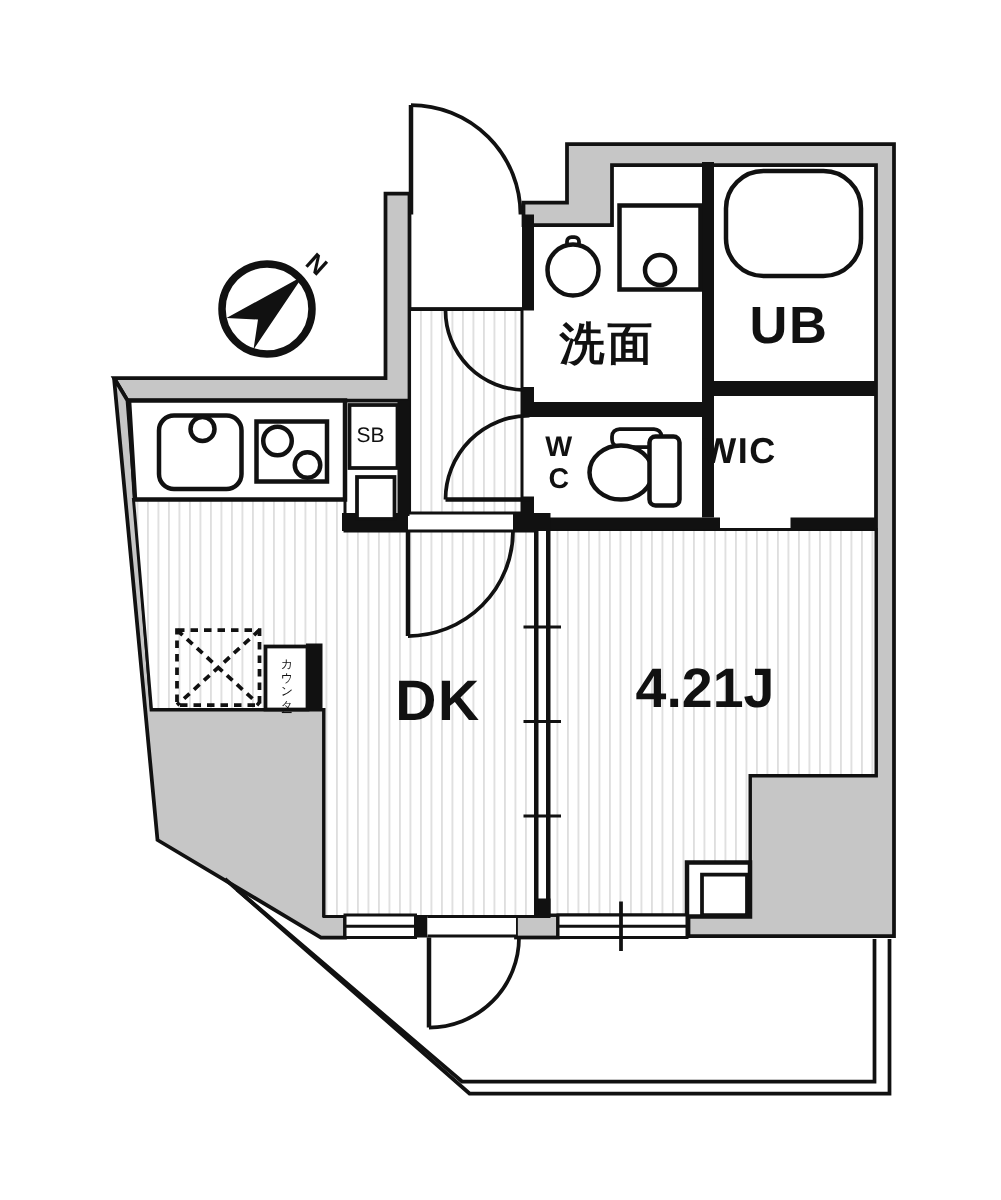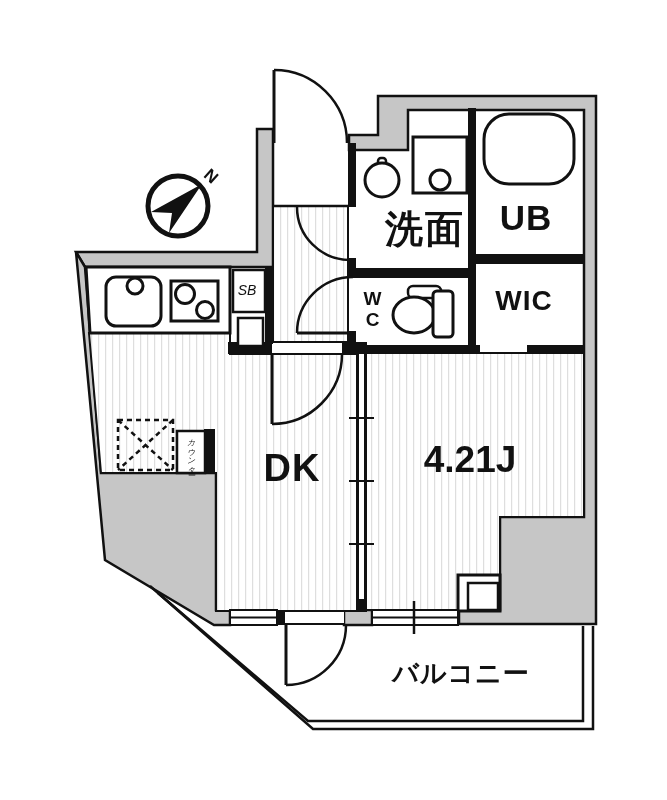--- a/index.html
+++ b/index.html
@@ -1,21 +1,21 @@
 <!DOCTYPE html>
 <html><head>
 <meta charset="utf-8">
 <style>
   html,body{margin:0;padding:0;background:#fff;}
   #stage{position:relative;width:667px;height:800px;background:#fff;overflow:hidden;
          font-family:"Liberation Sans","DejaVu Sans",sans-serif;}
   #plan-svg{position:absolute;left:0;top:0;}
   .lbl{position:absolute;transform:translate(-50%,-50%);color:#111;white-space:nowrap;
        font-weight:600;letter-spacing:1px;line-height:1.05;text-align:center;}
-  .lbl.light{font-weight:500;font-style:italic;}
+  .lbl.light{font-weight:500;}
   .vert{writing-mode:vertical-rl;text-orientation:upright;letter-spacing:0;}
   .north{transform:translate(-50%,-50%) rotate(42deg);font-weight:700;}
 </style>
 </head>
 <body>
 
 <div id="stage">
 
   <svg id="plan-svg" width="667" height="800" viewBox="0 0 667 800">
     <defs>
@@ -144,31 +144,30 @@
     </g>
 
     <g>
       <circle cx="178" cy="206" r="30" fill="#fff" stroke="#111" stroke-width="5"></circle>
       <polygon fill="#111" points="202,184 151,212 172,213 169,233"></polygon>
     </g>
   </svg>
 
   <div class="lbl north" style="left:211px;top:177px;font-size:17px;">N</div>
 
-  <div class="lbl" style="left:425px;top:230px;font-size:38px;letter-spacing:2px;">洗面</div>
+  <div class="lbl" style="left:405px;top:230px;font-size:30px;letter-spacing:2px;">洗面</div>
 
   <div class="lbl" style="left:526px;top:218px;font-size:35px;">UB</div>
 
-  <div class="lbl" style="left:524px;top:301px;font-size:28px;">WIC</div>
+  <div class="lbl" style="left:493px;top:301px;font-size:24px;">WIC</div>
 
   <div class="lbl" style="left:373px;top:299px;font-size:19px;">W</div>
   <div class="lbl" style="left:373px;top:320px;font-size:19px;">C</div>
 
   <div class="lbl light" style="left:247px;top:290px;font-size:14px;letter-spacing:0;">SB</div>
 
   <div class="lbl" style="left:292px;top:469px;font-size:38px;">DK</div>
 
   <div class="lbl" style="left:470px;top:460px;font-size:37px;letter-spacing:0;">4.21J</div>
 
-  <div class="lbl" style="left:461px;top:674px;font-size:26px;letter-spacing:1px;">バルコニー</div>
 
   <div class="lbl light vert" style="left:190px;top:452px;font-size:8px;">カウンター</div>
 </div>
 
 </body></html>

